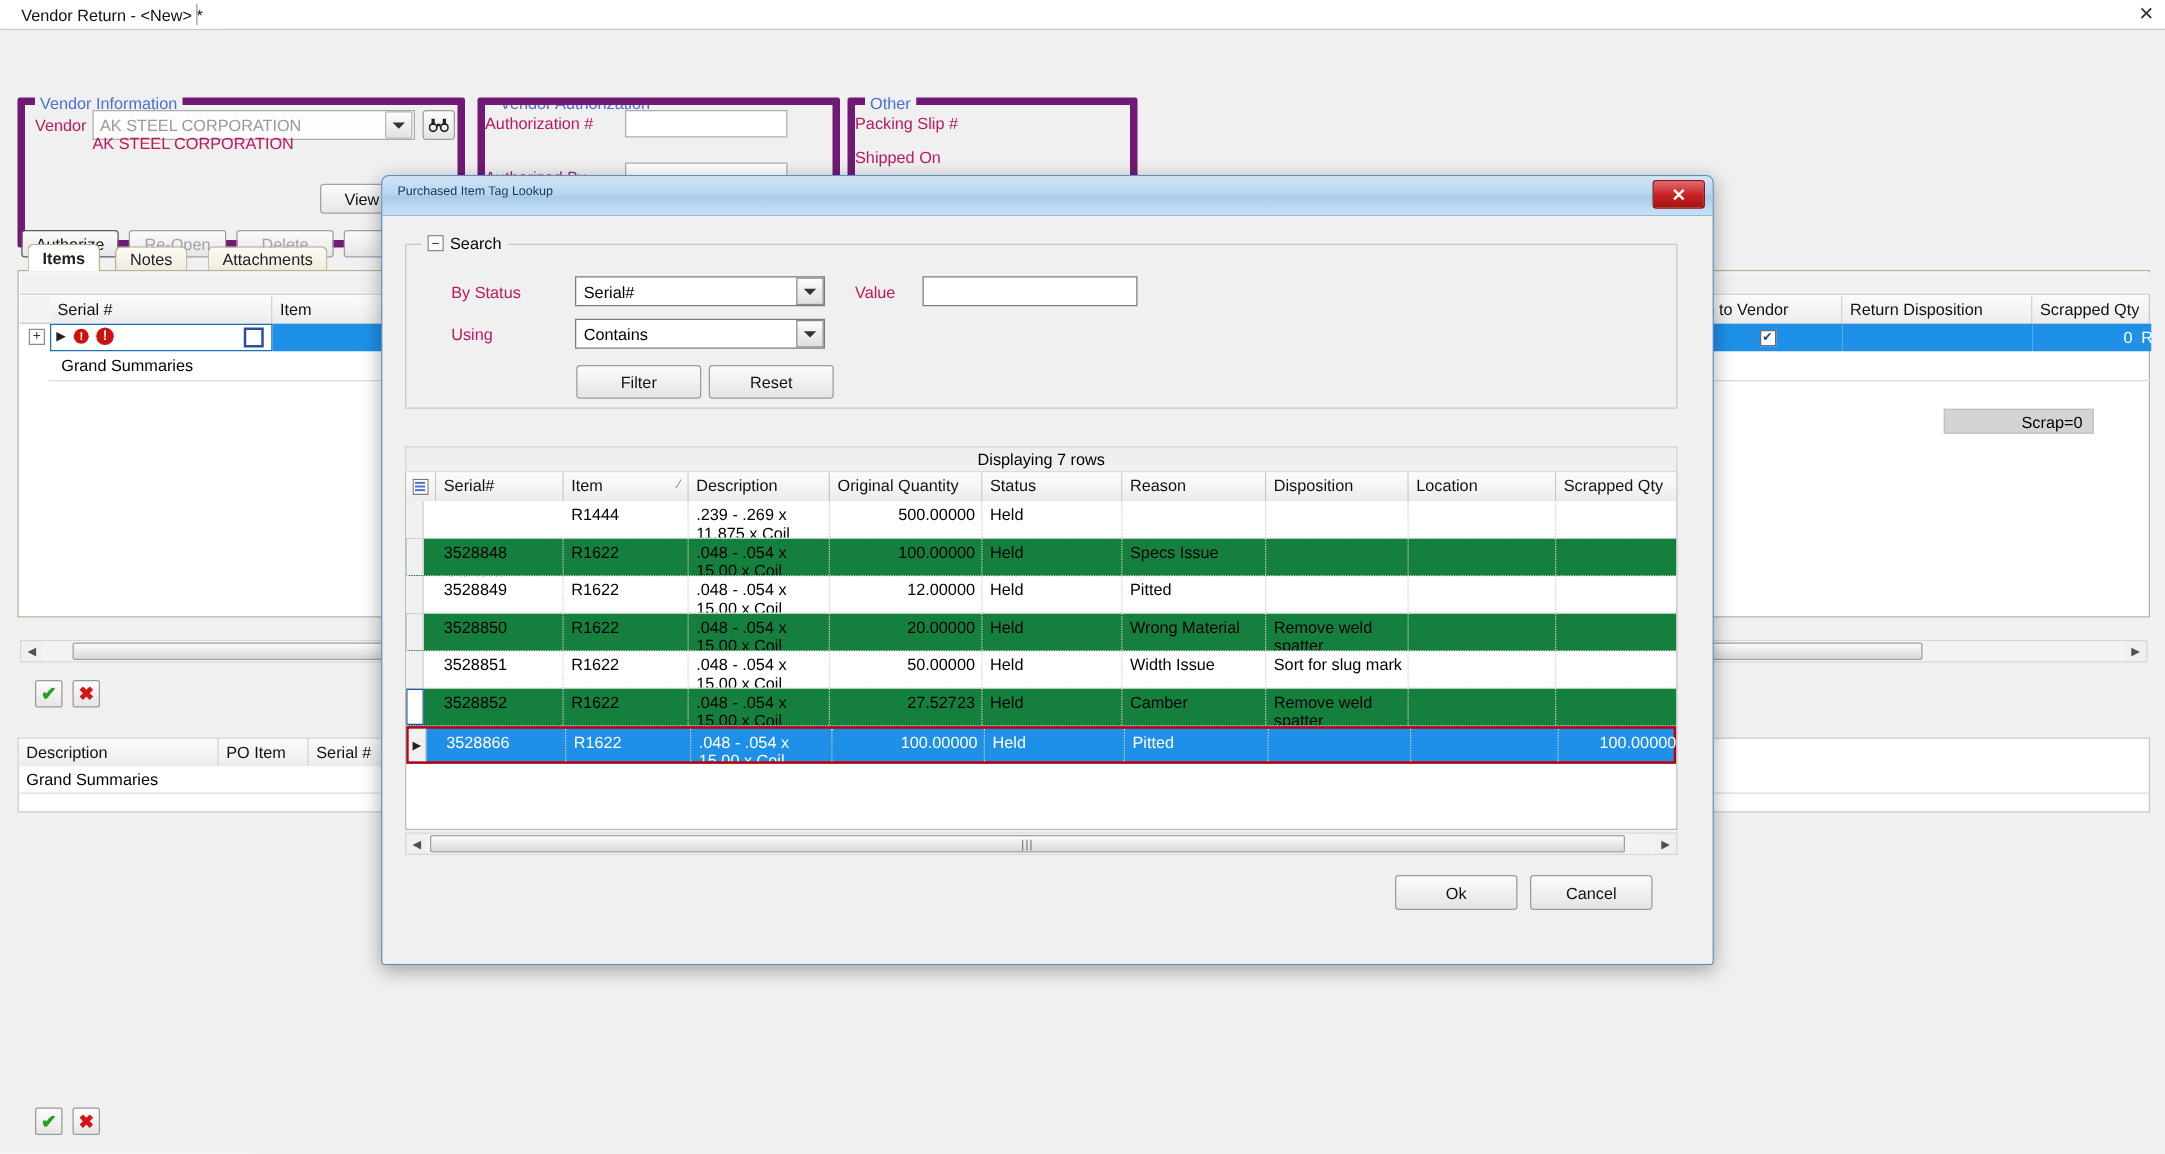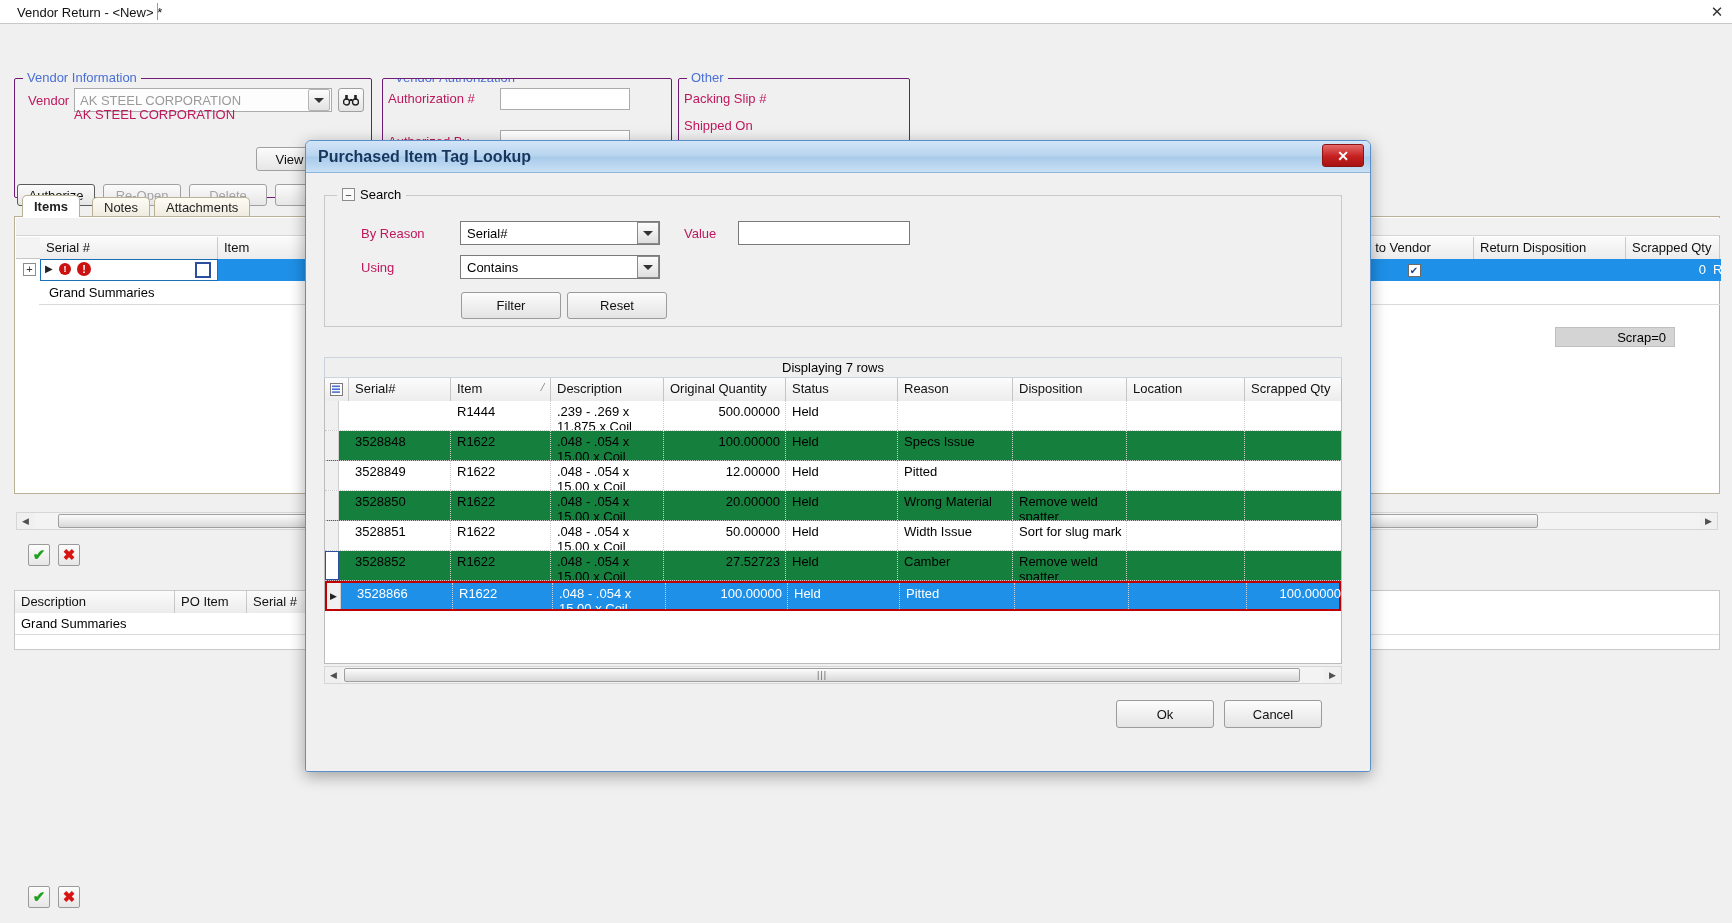--- a/index.html
+++ b/index.html
@@ -37,21 +37,21 @@
   
   .title-banner {
     position:absolute; left:11px; top:32px; width:1712px; height:26px;
     background:#9a9ae8; border:1px solid #2b2b8a;
     color:#000; font-size:13px; padding:4px 0 0 8px;
   }
 
   
   .groupbox {
     position:absolute;
-    border:1px solid #701a75;
+    border:6px solid #701a75;
     border-radius:2px;
     background:transparent;
   }
   .groupbox > .gb-legend {
     position:absolute; top:-9px; left:8px;
     background:#f0f0f0; padding:0 4px;
     color:#4a6fd4; font-size:13px;
   }
   .fieldlabel { position:absolute; font-size:13px; color:#be185d; }
   .textbox {
@@ -147,21 +147,21 @@
     border-radius:6px 6px 3px 3px;
     box-shadow:0 4px 16px rgba(0,0,0,0.35);
     overflow:hidden;
   }
   .dlg-titlebar {
     position:absolute; left:0; top:0; width:100%; height:32px;
     background:linear-gradient(#d3e5f7,#b7d4ef 48%,#a8cbea 52%,#c9e0f5);
     border-bottom:1px solid #8fb6db;
     border-radius:5px 5px 0 0;
   }
-  .dlg-title { position:absolute; left:12px; top:7px; font-size:16px; color:#17365d;font-weight:bold; }
+  .dlg-title { position:absolute; left:12px; top:7px; font-size:10px; color:#17365d; }
   .dlg-close {
     position:absolute; right:6px; top:3px; width:42px; height:23px;
     background:linear-gradient(#e46a6a,#c62020 55%,#a71212);
     border:1px solid #8d1212; border-radius:3px;
     color:#fff; font-size:14px; font-weight:bold;
     display:flex; align-items:center; justify-content:center;
   }
   .dlg-body { position:absolute; left:0; top:32px; width:100%; height:600px; background:#f0f0f0; }
 
   .search-panel { position:absolute; left:18px; top:22px; width:1018px; height:132px; background:#f0f0f0; border:1px solid #c8c8c8; }
@@ -255,21 +255,21 @@
 
   <div class="btn default" style="left:17px; top:184px; width:78px;">Authorize</div>
   <div class="btn disabled" style="left:103px; top:184px; width:78px;">Re-Open</div>
   <div class="btn disabled" style="left:189px; top:184px; width:78px;">Delete</div>
   <div class="btn disabled" style="left:275px; top:184px; width:78px;">C</div>
 
   <div class="tabctl">
     <div class="tabhdr">
       <div class="tabitem active" style="left:8px;">Items</div>
       <div class="tabitem" style="left:78px;">Notes</div>
-      <div class="tabitem" style="left:140px;">Attachments</div>
+      <div class="tabitem" style="left:152px;">Attachments</div>
     </div>
     <div class="tabbody">
       <div class="bg-grid-strip"></div>
       <div class="bg-grid-hdr">
         <div class="hcell" style="left:24px; width:178px;">Serial #</div>
         <div class="hcell" style="left:202px; width:120px;">Item</div>
         <div class="hcell" style="left:1338px; width:120px;">rn to Vendor</div>
         <div class="hcell" style="left:1458px; width:152px;">Return Disposition</div>
         <div class="hcell" style="left:1610px; width:94px;">Scrapped Qty</div>
       </div>
@@ -324,21 +324,21 @@
     </div>
 
     <div class="dlg-body">
 
       <div class="search-panel">
         <div class="search-legend">
           <span class="collapse-box">−</span>
           <span>Search</span>
         </div>
 
-        <div class="fieldlabel" style="left:36px; top:30px;">By Reason</div>
+        <div class="fieldlabel" style="left:36px; top:30px;">By Status</div>
         <div class="dlg-combo" style="left:135px; top:25px; width:200px;">
           <div class="ctext">Serial#</div>
           <div class="cbtn">
               <span class="arrow-dn"></span>
             </div>
         </div>
         <div class="fieldlabel" style="left:359px; top:30px;">Value</div>
         <div class="dlg-input" style="left:413px; top:25px; width:172px;"></div>
 
         <div class="fieldlabel" style="left:36px; top:64px;">Using</div>

